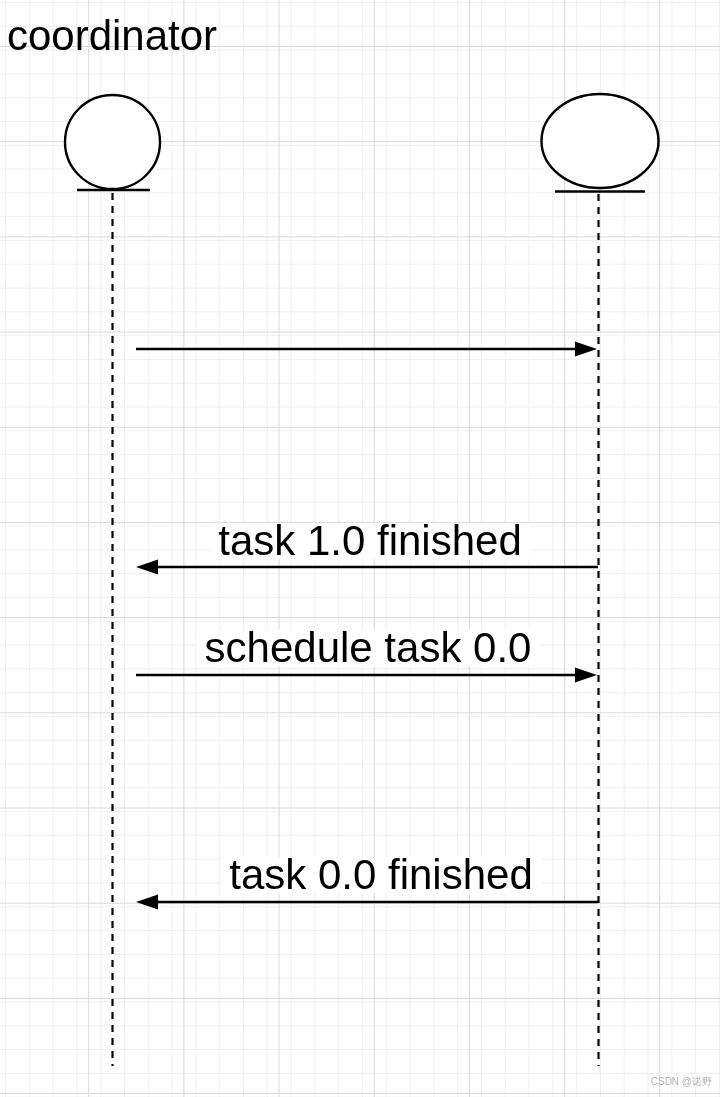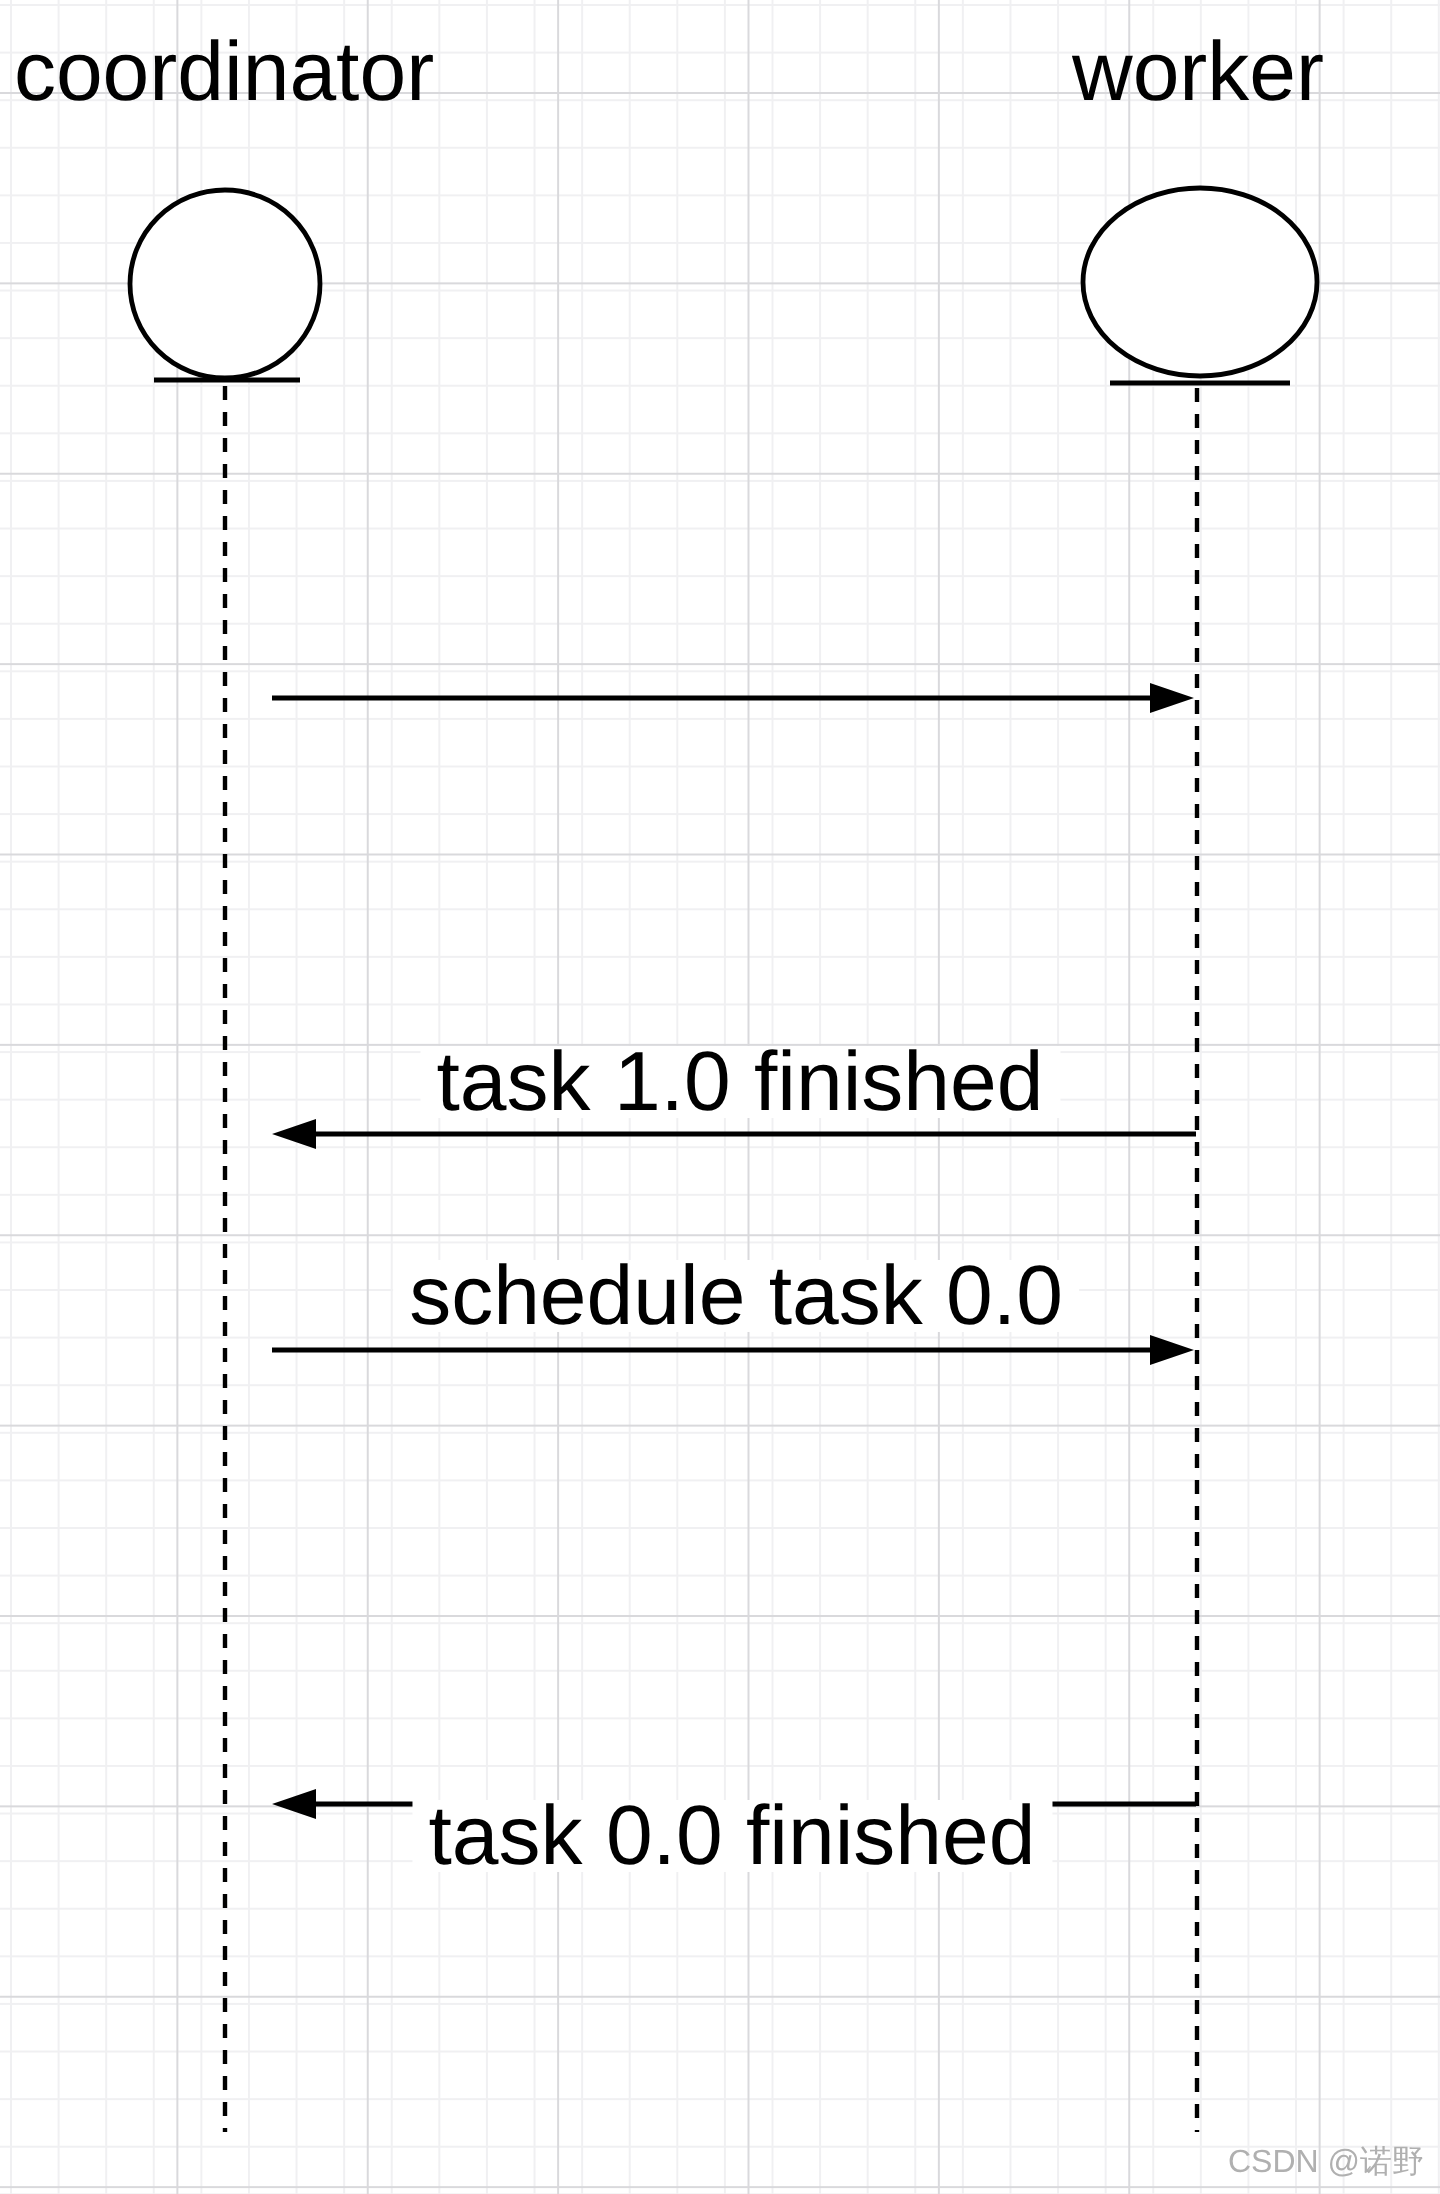--- a/index.html
+++ b/index.html
@@ -52,21 +52,21 @@
     background: transparent;
   }
   .msg-label {
     background: #ffffff;
     padding: 0 8px;
   }
   .watermark {
     position: absolute;
     right: 8px;
     bottom: 8px;
-    font-size: 16px;
+    font-size: 10px;
     line-height: 15px;
     color: #b0b0b0;
     white-space: nowrap;
   }
 </style>
 </head>
 <body>
 
 <div class="canvas">
 
@@ -99,21 +99,20 @@
       <polygon points="597,675 575,667.5 575,682.5" fill="#000000"></polygon>
     </g>
 
     <g>
       <line x1="158" y1="902" x2="598" y2="902" stroke="#000000" stroke-width="2.5"></line>
       <polygon points="136,902 158,894.5 158,909.5" fill="#000000"></polygon>
     </g>
   </svg>
 
   <div class="label actor-label" style="left:112px; top:18px;">coordinator</div>
-  <div class="label actor-label" style="left:599px; top:18px;">worker</div>
 
   <div class="label msg-label" style="left:370px; top:523px;">task 1.0 finished</div>
   <div class="label msg-label" style="left:368px; top:630px;">schedule task 0.0</div>
-  <div class="label msg-label" style="left:366px; top:857px;margin-top:43px;">task 0.0 finished</div>
+  <div class="label msg-label" style="left:381px; top:857px;">task 0.0 finished</div>
 
   <div class="watermark">CSDN @诺野</div>
 
 </div>
 
 </body></html>

